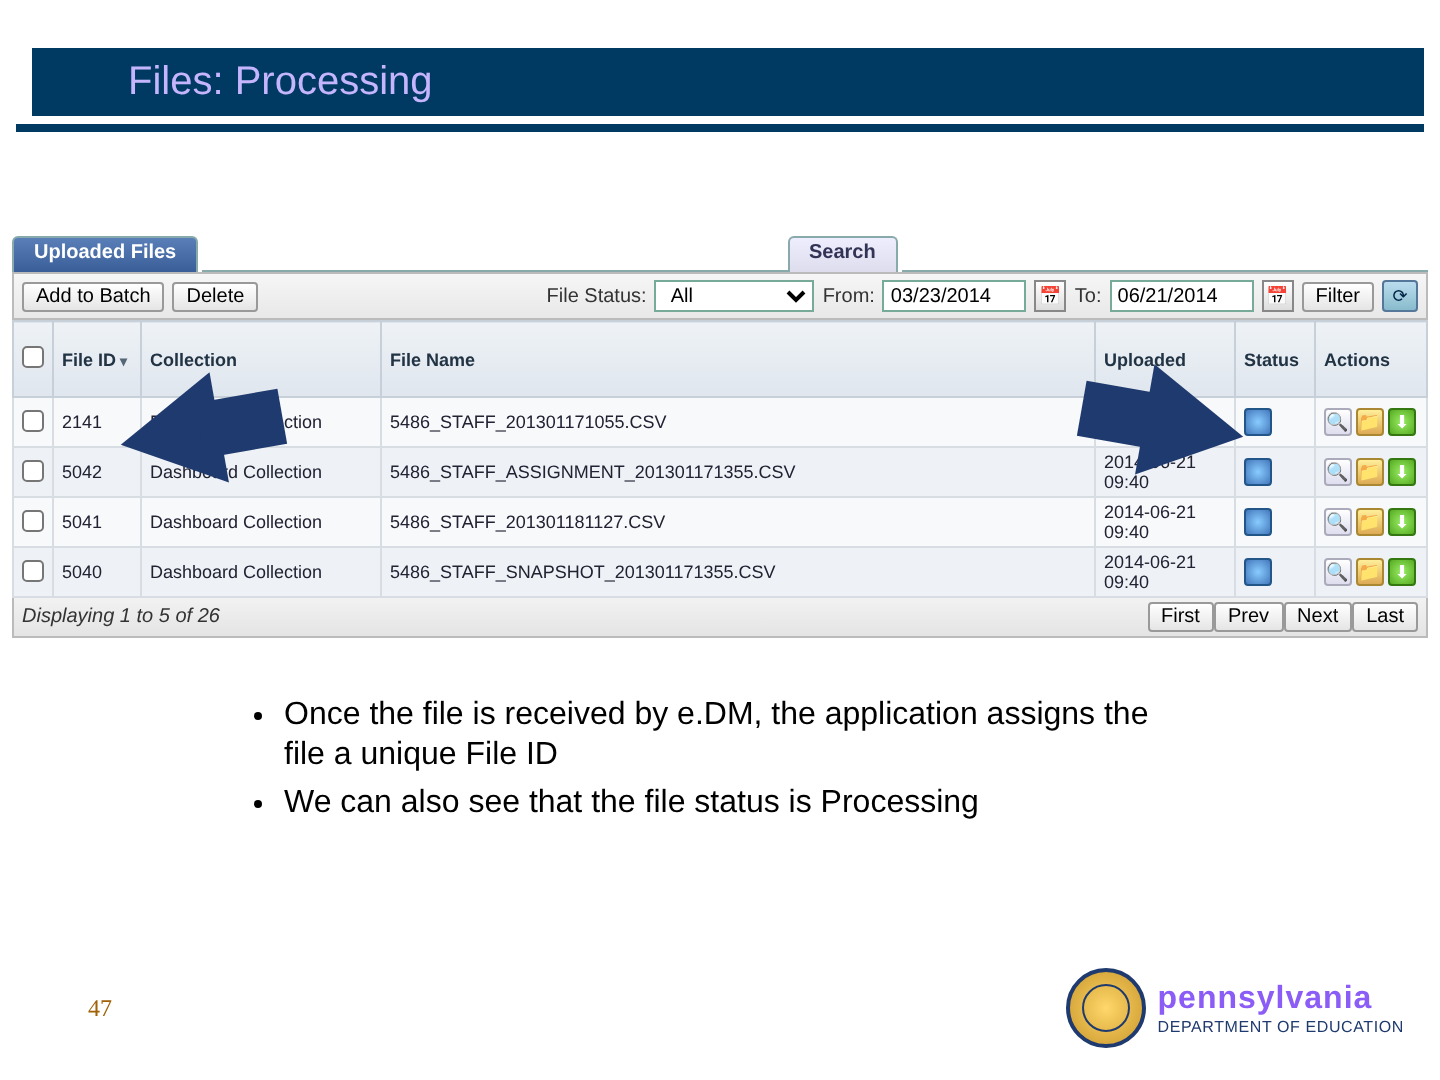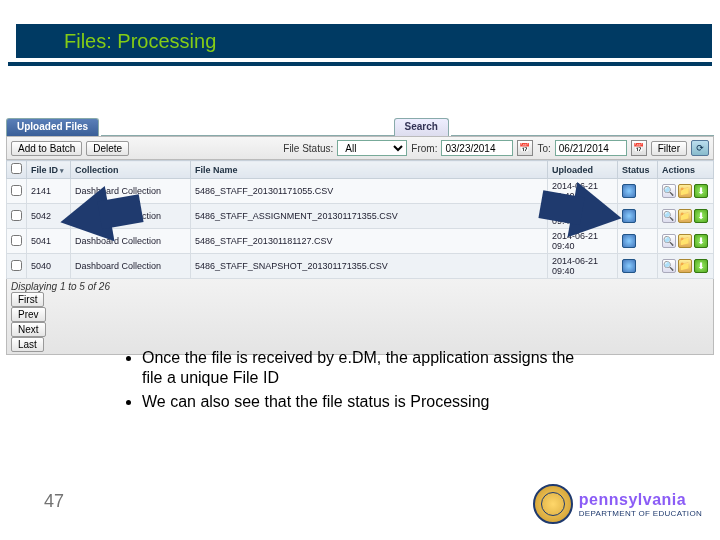--- a/index.html
+++ b/index.html
@@ -1,60 +1,60 @@
 <!DOCTYPE html>
 <html><head>
 <meta charset="utf-8">
 <style>
   * { box-sizing: border-box; margin: 0; padding: 0; }
   body { width: 720px; height: 540px; background: #fff; font-family: Arial, sans-serif; position: relative; overflow: hidden; }
   .slide { width: 720px; height: 540px; position: relative; }
   .title-bar { position: absolute; top: 24px; left: 8px; right: 8px; height: 34px; background: #003a63; display: flex; align-items: center; }
   .title-bar .stripe { width: 48px; height: 100%; background: #003a63; border-left: 8px solid #fff; margin-right: 8px; }
-  .title-text { color: #84cc16; font-size: 20px; font-family: Verdana, sans-serif; }
+  .title-text { color: #c4b5fd; font-size: 20px; font-family: Verdana, sans-serif; }
   .underline { position: absolute; top: 62px; left: 8px; right: 8px; height: 4px; background: #003a63; }
   .shot { position: absolute; top: 118px; left: 0; right: 0; padding: 0 6px; font-size: 10px; color: #222; }
   .tabs { display: flex; height: 18px; }
   .tab { background: linear-gradient(#5a7fb8,#3a5f98); color: #fff; font-weight: bold; font-size: 10px; padding: 2px 10px; border-radius: 3px 3px 0 0; margin-right: 2px; border: 1px solid #8aa; border-bottom: none; text-align: right; }
   .tab.inactive { background: linear-gradient(#eef,#dde); color: #335; }
   .tab-spacer { flex: 1; border-bottom: 1px solid #8aa; }
   .toolbar { display: flex; align-items: center; background: linear-gradient(#f6f6f6,#e8e8e8); border: 1px solid #bbb; padding: 3px 4px; gap: 4px; font-size: 10px; }
   .btn { background: linear-gradient(#fff,#e5e5e5); border: 1px solid #999; border-radius: 2px; padding: 1px 6px; font-size: 10px; cursor: pointer; }
   .toolbar label { color: #333; text-align: right; }
   .sel, .inp { border: 1px solid #7a9; background: #fff; font-size: 10px; padding: 1px 3px; height: 16px; }
-  .sel { width: 70px; }
+  .sel { width: 80px; }
   .inp { width: 72px; }
   .cal { width: 16px; height: 16px; background: linear-gradient(#fff,#ddd); border: 1px solid #888; display: inline-flex; align-items: center; justify-content: center; font-size: 9px; }
   .icon-btn { width: 18px; height: 16px; background: linear-gradient(#bde,#8bc); border: 1px solid #579; border-radius: 2px; display: inline-flex; align-items: center; justify-content: center; font-size: 9px; color: #024; }
   table { width: 100%; border-collapse: collapse; font-size: 10px; }
-  thead th { background: linear-gradient(#eef2f6,#dfe6ee); border: 1px solid #c7d0d9; padding: 2px 4px; text-align: left; font-weight: bold; color: #234; font-size: 9px; }
+  thead th { background: linear-gradient(#eef2f6,#dfe6ee); border: 1px solid #c7d0d9; padding: 12px 4px; text-align: left; font-weight: bold; color: #234; font-size: 9px; }
   thead th.srt::after { content: "▾"; font-size: 7px; margin-left: 2px; color: #567; }
   tbody tr:nth-child(odd) { background: #f7f9fb; }
   tbody tr:nth-child(even) { background: #eef2f6; }
   tbody td { border: 1px solid #d7dde3; padding: 2px 4px; color: #223; font-size: 9px; vertical-align: middle; }
   .chk { width: 11px; height: 11px; }
   .status-ic { width: 14px; height: 14px; border-radius: 2px; display: inline-block; vertical-align: middle; }
   .proc { background: radial-gradient(#8cf,#47b); border: 1px solid #258; }
   .err { background: radial-gradient(#f99,#c22); border: 1px solid #811; position: relative; }
   .err::after { content: "×"; color: #fff; font-size: 10px; position: absolute; left: 3px; top: -1px; }
   .act { display: flex; gap: 2px; }
   .act span { width: 14px; height: 14px; display: inline-flex; align-items: center; justify-content: center; border-radius: 2px; font-size: 9px; }
   .mag { background: linear-gradient(#fff,#dde); border: 1px solid #aab; color: #346; }
   .fold { background: linear-gradient(#fe9,#da5); border: 1px solid #a83; color: #641; }
   .dl { background: radial-gradient(#9e6,#5a2); border: 1px solid #371; color: #fff; }
-  .pager { display: flex; align-items: flex-start; background: linear-gradient(#f2f2f2,#e4e4e4); border: 1px solid #bbb; border-top: none; padding: 2px 4px; font-size: 10px; color: #333; flex-direction: column; }
+  .pager { display: flex; align-items: center; background: linear-gradient(#f2f2f2,#e4e4e4); border: 1px solid #bbb; border-top: none; padding: 2px 4px; font-size: 10px; color: #333; }
   .pager .info { flex: 1; font-style: italic; }
   .arrow { position: absolute; width: 0; height: 0; z-index: 5; }
   .arrow.a1 { top: 190px; left: 60px; border-top: 28px solid transparent; border-right: 50px solid #1f3a6e; border-bottom: 28px solid transparent; transform: rotate(-10deg); }
   .arrow.a1::after { content: ""; position: absolute; left: 40px; top: -14px; width: 42px; height: 28px; background: #1f3a6e; }
   .arrow.a2 { top: 186px; left: 572px; border-top: 28px solid transparent; border-left: 50px solid #1f3a6e; border-bottom: 28px solid transparent; transform: rotate(10deg); }
   .arrow.a2::after { content: ""; position: absolute; right: 40px; top: -14px; width: 42px; height: 28px; background: #1f3a6e; }
   .bullets { position: absolute; top: 348px; left: 124px; width: 470px; font-size: 16px; line-height: 1.25; color: #000; }
   .bullets li { margin-left: 18px; margin-bottom: 4px; list-style: disc; }
-  .slidenum { position: absolute; left: 44px; bottom: 28px; font-size: 18px; color: #737373; }
+  .slidenum { position: absolute; left: 44px; bottom: 28px; font-size: 12px; color: #a16207; font-family: Liberation Serif, serif; }
   .logo { position: absolute; right: 18px; bottom: 16px; display: flex; align-items: center; gap: 6px; }
   .seal { width: 40px; height: 40px; border-radius: 50%; background: radial-gradient(#ffd76a,#c9962a); border: 2px solid #1f3a6e; position: relative; }
   .seal::after { content: ""; position: absolute; inset: 6px; border-radius: 50%; border: 1px solid #1f3a6e; }
   .logo-text .l1 { font-size: 16px; font-weight: bold; color: #8b5cf6; letter-spacing: 0.5px; }
   .logo-text .l2 { font-size: 8px; color: #1f3a6e; letter-spacing: 0.3px; }
   .sp { flex: 1; }
 </style>
 </head>
 <body>
 

